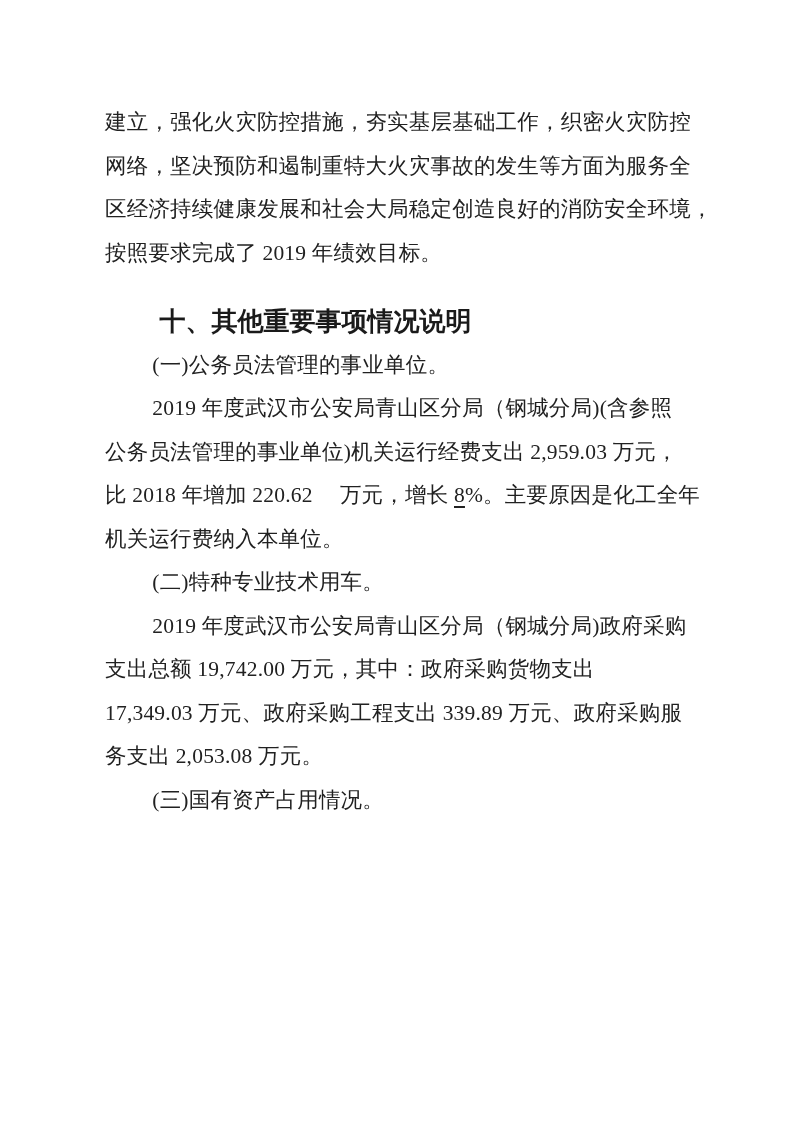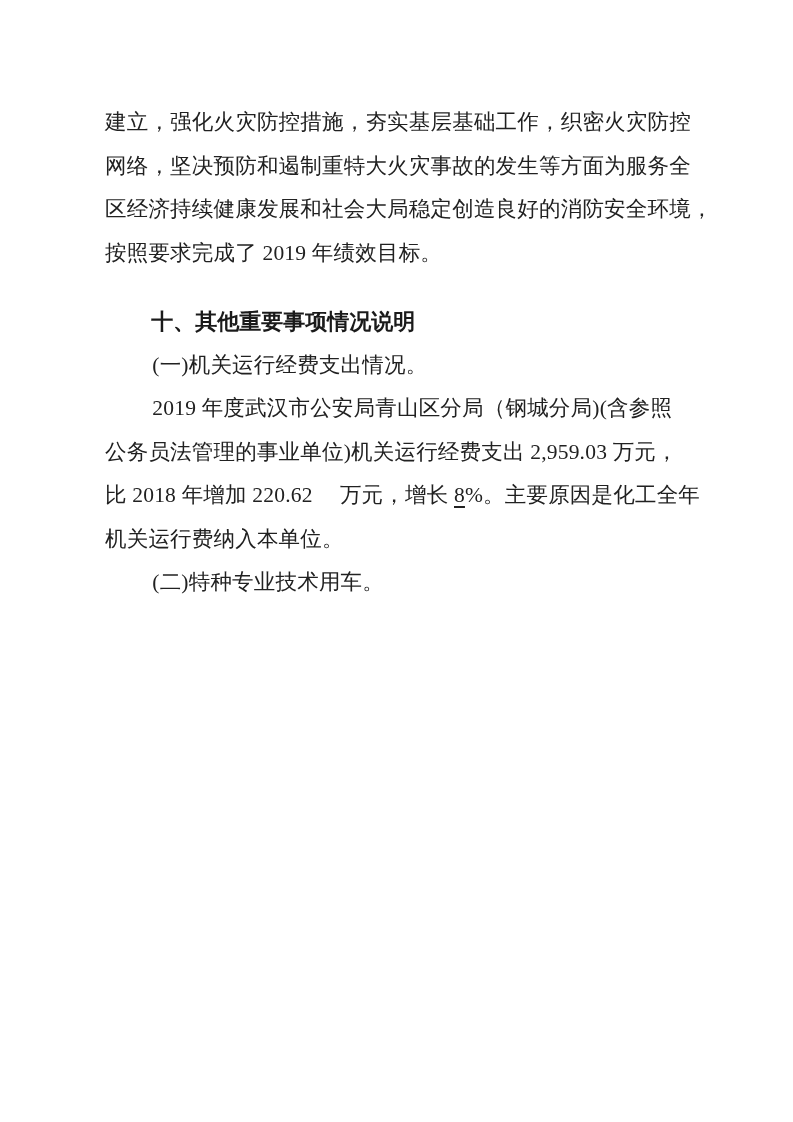--- a/index.html
+++ b/index.html
@@ -25,21 +25,21 @@
     white-space: pre;          
     text-indent: 2.2em;        
     letter-spacing: 0.2px;
   }
   .para--continuation {
     text-indent: 0;            
   }
   .heading {
     margin: 25px 0 0 0;
     font-family: "Liberation Sans", "DejaVu Sans", sans-serif;
-    font-size: 22px;
+    font-size: 26px;
     font-weight: 700;
     line-height: 43.5px;
     white-space: pre;
     text-indent: 2.1em;
     color: #1a1a1a;
   }
   .u {
     text-decoration: underline;
     text-underline-offset: 4px;
     text-decoration-thickness: 1.5px;
@@ -50,25 +50,30 @@
 
 <div class="page">
 
   <p class="para para--continuation">建立，强化火灾防控措施，夯实基层基础工作，织密火灾防控
 网络，坚决预防和遏制重特大火灾事故的发生等方面为服务全
 区经济持续健康发展和社会大局稳定创造良好的消防安全环境，
 按照要求完成了 2019 年绩效目标。</p>
 
   <h2 class="heading">十、其他重要事项情况说明</h2>
 
-  <p class="para">(一)机关运行经费支出情况。</p>
+  <p class="para">(一)公务员法管理的事业单位。</p>
 
   <p class="para"><span>2019 年度武汉市公安局青山区分局（钢城分局)(含参照
 公务员法管理的事业单位)机关运行经费支出 2,959.03 万元，
 比 2018 年增加 220.62 　万元，增长 </span><span class="u">8</span><span>%。主要原因是化工全年
 机关运行费纳入本单位。</span></p>
 
   <p class="para">(二)特种专业技术用车。</p>
 
+  <p class="para">2019 年度武汉市公安局青山区分局（钢城分局)政府采购
+支出总额 19,742.00 万元，其中：政府采购货物支出
+17,349.03 万元、政府采购工程支出 339.89 万元、政府采购服
+务支出 2,053.08 万元。</p>
 
+  <p class="para">(三)国有资产占用情况。</p>
 
 
 </div>
 
 </body></html>

